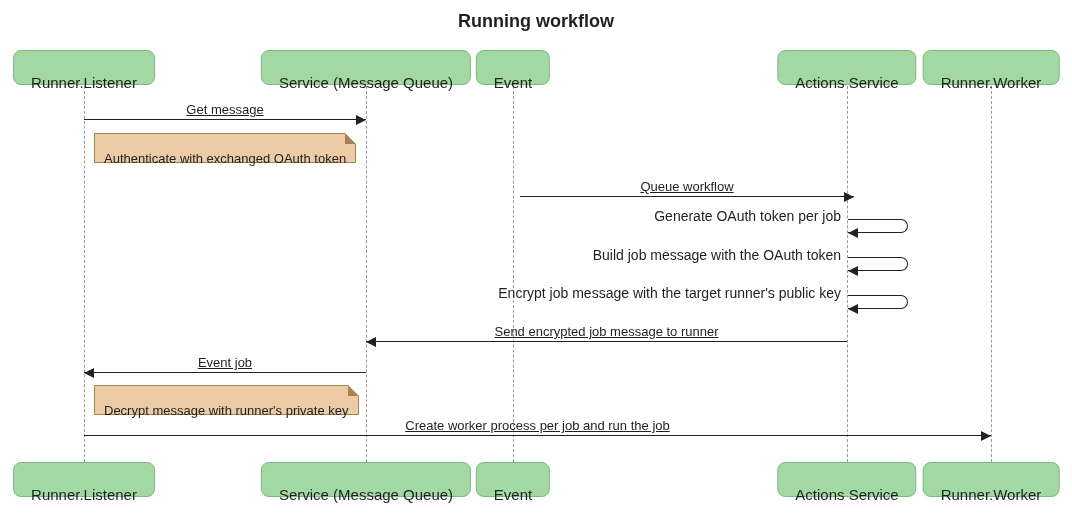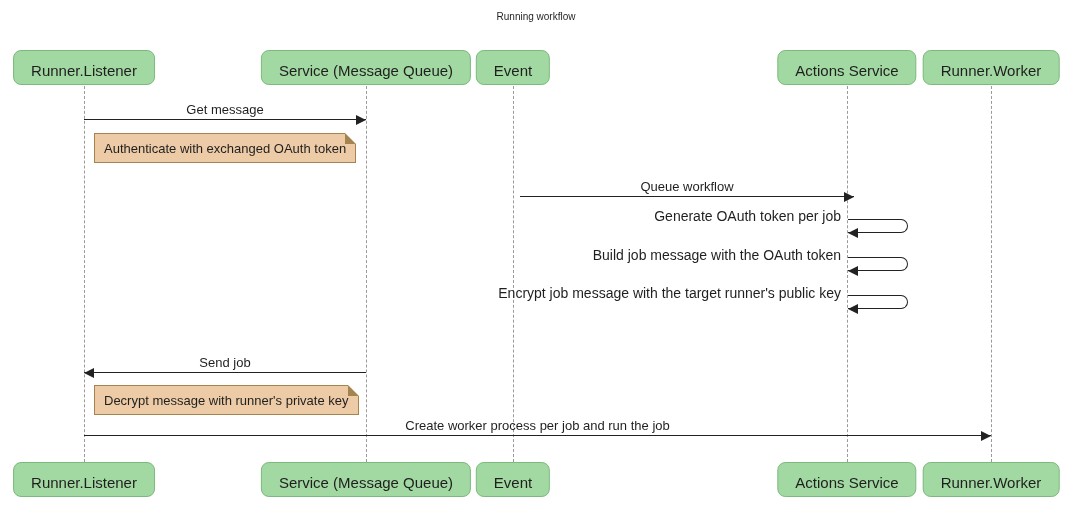--- a/index.html
+++ b/index.html
@@ -15,47 +15,47 @@
     background: var(--background, #ffffff);
     color: var(--text, #1f1f1f);
     overflow: hidden;
   }
   .title {
     position: absolute;
     top: 11px;
     left: 0;
     width: 100%;
     text-align: center;
-    font-size: 10px;
-    font-weight: normal;
+    font-size: 18px;
+    font-weight: bold;
   }
   .lifeline {
     position: absolute;
     top: 86px;
     height: 376px;
     width: 0;
     border-left: 1px dashed var(--lifeline, #9a9a9a);
   }
   .participant {
     position: absolute;
     transform: translateX(-50%);
     height: 35px;
     line-height: 35px;
-    padding: 2px 17px;
+    padding: 14px 17px;
     background: var(--participant-fill, #a2d8a2);
     border: 1px solid var(--participant-border, #7cb97c);
     border-radius: 8px;
     font-size: 15px;
     white-space: nowrap;
     box-sizing: border-box;
   }
   .participant.top { top: 50px; }
   .participant.bottom { top: 462px; }
 
-  .message { position: absolute; }
+  .message { position: absolute; text-decoration: underline; }
   .msg-label {
     text-align: center;
     font-size: 13px;
     height: 15px;
     line-height: 15px;
     white-space: nowrap;
   }
   .msg-line {
     position: relative;
     height: 0;
@@ -94,21 +94,21 @@
   .arrowhead.loop-left {
     left: 0;
     bottom: -6px;
     border-right: 10px solid var(--arrow, #222222);
   }
 
   .note {
     position: absolute;
     height: 30px;
     line-height: 30px;
-    padding: 0 9px;
+    padding: 10px 9px;
     background: var(--note-fill, #edcba6);
     border: 1px solid var(--note-border, #a5834f);
     font-size: 13px;
     text-align: center;
     white-space: nowrap;
     box-sizing: border-box;
   }
   .note .fold {
     content: "";
     position: absolute;
@@ -182,24 +182,30 @@
 
   
   <div class="msg-group">
     <div class="self-label" style="right:231px;top:286px;">Encrypt job message with the target runner's public key</div>
     <div class="self-loop" style="left:848px;top:295px;">
       <span class="arrowhead loop-left"></span>
     </div>
   </div>
 
   
+  <div class="message" style="left:366px;top:324px;width:481px;">
+    <div class="msg-label">Send encrypted job message to runner</div>
+    <div class="msg-line">
+      <span class="arrowhead left"></span>
+    </div>
+  </div>
 
   
   <div class="message" style="left:84px;top:355px;width:282px;">
-    <div class="msg-label">Send job</div>
+    <div class="msg-label">Event job</div>
     <div class="msg-line">
       <span class="arrowhead left"></span>
     </div>
   </div>
 
   
   <div class="note" style="left:94px;top:385px;">
     <span class="fold"></span>
     <span class="note-text">Decrypt message with runner's private key</span>
   </div>

